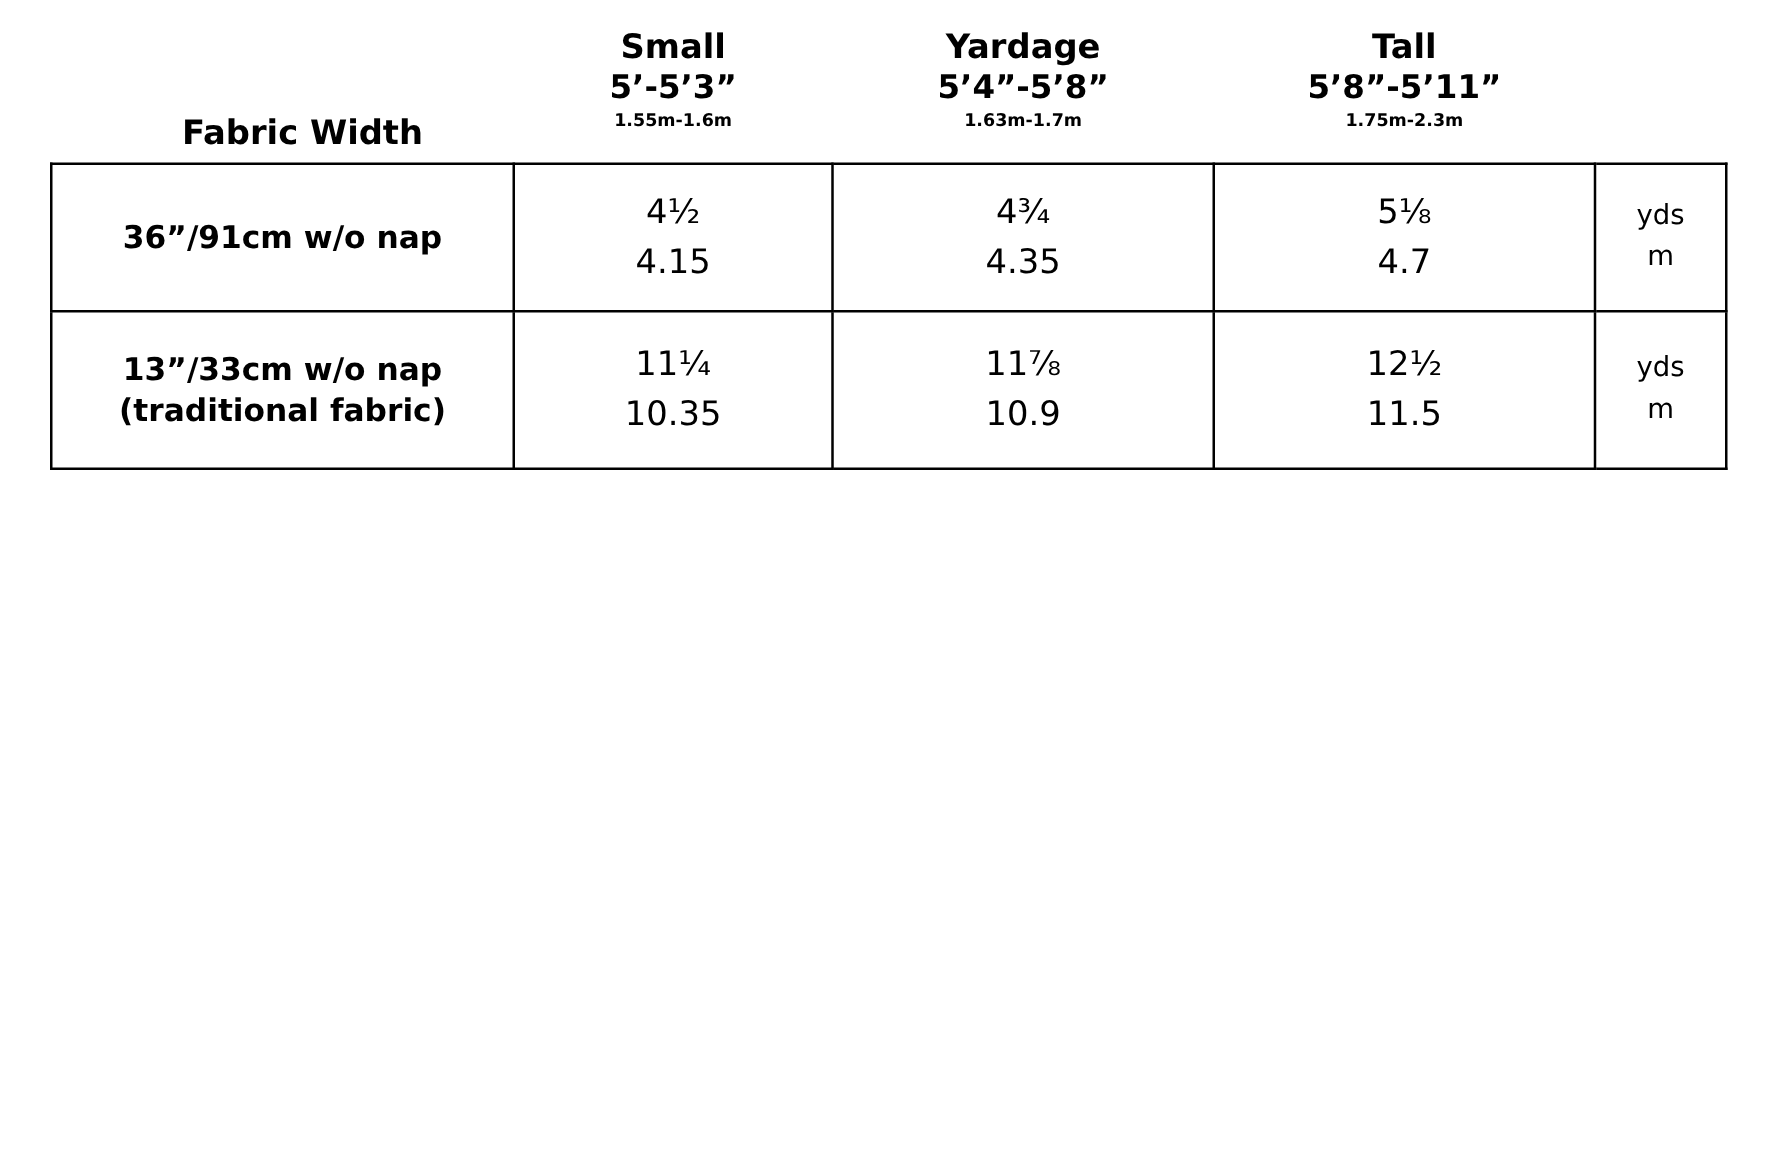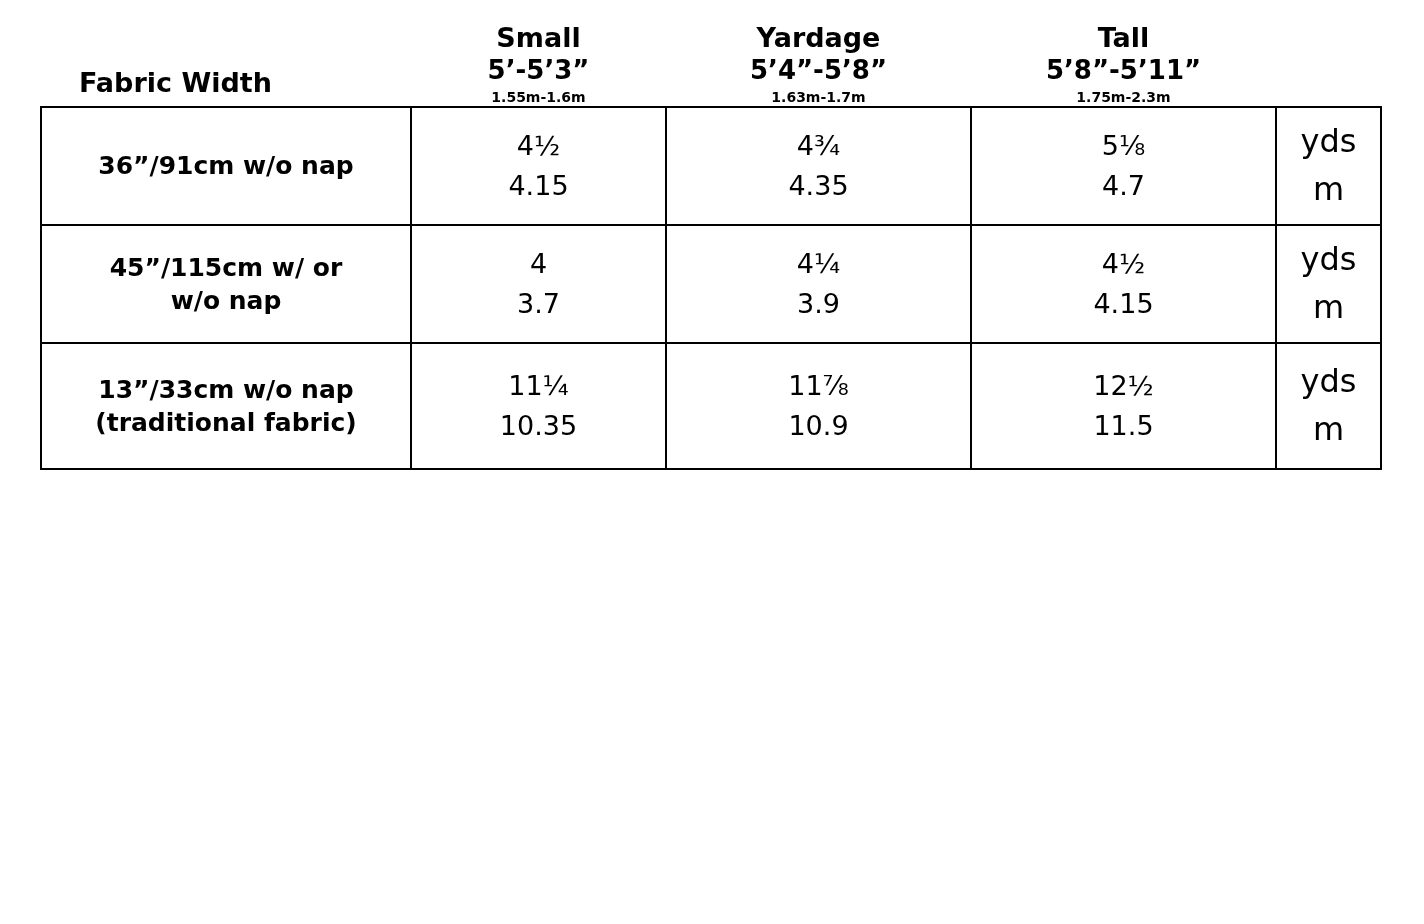--- a/index.html
+++ b/index.html
@@ -36,27 +36,27 @@
     width: 1340px;
   }
   table.yardage col.c0 { width: 370px; }
   table.yardage col.c1 { width: 255px; }
   table.yardage col.c2 { width: 305px; }
   table.yardage col.c3 { width: 305px; }
   table.yardage col.c4 { width: 105px; }
 
   thead th {
     border: none;
-    padding: 0 6px 0 6px;
+    padding: 0 6px 24px 6px;
     vertical-align: bottom;
     text-align: center;
     font-weight: bold;
   }
   thead th.fabric-width-head {
-    text-align: left;
+    text-align: center;
     padding-left: 38px;
     font-size: 27px;
     vertical-align: bottom;
     padding-bottom: 8px;
   }
   .hdr-size {
     font-size: 27px;
     font-weight: bold;
     line-height: 1.22;
   }
@@ -85,21 +85,21 @@
     padding: 10px 12px;
   }
   tbody td.val {
     font-size: 27px;
     font-weight: normal;
     line-height: 1.48;
     padding: 10px 6px;
     margin-left: 22px;
   }
   tbody td.units {
-    font-size: 32px;
+    font-size: 22px;
     font-weight: normal;
     line-height: 1.48;
     padding: 10px 6px;
     border-radius: 22px;
   }
   .val-yds { display: block; }
   .val-m { display: block; }
   .unit-yds { display: block; }
   .unit-m { display: block; }
   tbody tr.r0 td { height: 96px; }
@@ -161,42 +161,20 @@
           <span class="val-yds">5⅛</span>
           <span class="val-m">4.7</span>
         </td>
         <td class="units">
           <span class="unit-yds">yds</span>
           <span class="unit-m">m</span>
         </td>
       </tr>
 
 
-      <tr class="r2">
-        <td class="label">
-          <span>45”/115cm w/ or</span><br>
-          <span>w/o nap</span>
-        </td>
-        <td class="val">
-          <span class="val-yds">4</span>
-          <span class="val-m">3.7</span>
-        </td>
-        <td class="val">
-          <span class="val-yds">4¼</span>
-          <span class="val-m">3.9</span>
-        </td>
-        <td class="val">
-          <span class="val-yds">4½</span>
-          <span class="val-m">4.15</span>
-        </td>
-        <td class="units">
-          <span class="unit-yds">yds</span>
-          <span class="unit-m">m</span>
-        </td>
-      </tr>
 
 
       <tr class="r4">
         <td class="label">
           <span>13”/33cm w/o nap</span><br>
           <span>(traditional fabric)</span>
         </td>
         <td class="val">
           <span class="val-yds">11¼</span>
           <span class="val-m">10.35</span>

